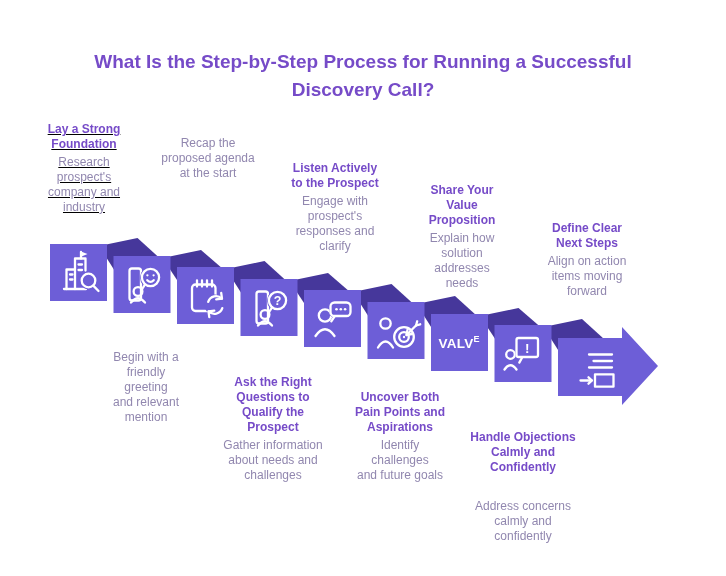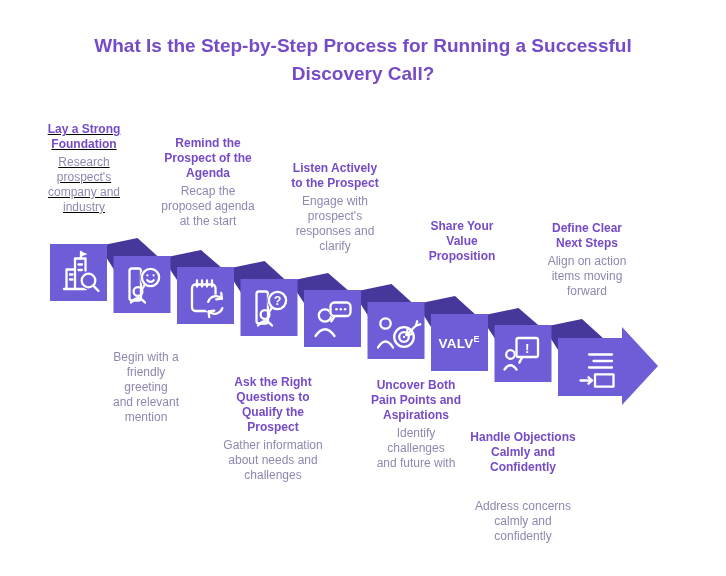--- a/index.html
+++ b/index.html
@@ -1,21 +1,21 @@
 <!DOCTYPE html>
 <html style="--color-accent: #6D5ED7; --color-fold: #46379B; --color-heading: #764BC8; --color-body: #9187AF;"><head>
 <meta charset="utf-8">
 <style>
   html,body { margin:0; padding:0; }
   body {
     width:726px; height:576px; background:#ffffff; position:relative; overflow:hidden;
     font-family:"Liberation Sans", sans-serif;
   }
   .page-title {
-    position:absolute; left:63px; top:32px; width:600px; text-align:center;
+    position:absolute; left:63px; top:48px; width:600px; text-align:center;
     font-size:19px; font-weight:700; line-height:1.45;
     color:var(--color-heading,#764BC8); white-space:pre-line;
   }
   .step-label { position:absolute; text-align:center; }
   .step-label .t {
     font-size:12px; font-weight:700; line-height:1.26; margin:0 0 3px 0;
     color:var(--color-heading,#764BC8); white-space:pre-line;
   }
   .step-label .d {
     font-size:12px; line-height:1.24; color:var(--color-body,#9187AF); white-space:pre-line;
@@ -39,39 +39,39 @@
 
   <div class="step-label" style="left:40px; top:122px; width:88px;text-decoration:underline;">
     <div class="t">Lay a Strong
 Foundation</div>
     <div class="d">Research
 prospect's
 company and
 industry</div>
   </div>
   <div class="step-label" style="left:161px; top:136px; width:94px;">
-    <div class="t">Remind the
-Prospect of the
-Agenda</div>
     <div class="d">Recap the
 proposed agenda
 at the start</div>
   </div>
   <div class="step-label" style="left:286px; top:161px; width:98px;">
     <div class="t">Listen Actively
 to the Prospect</div>
     <div class="d">Engage with
 prospect's
 responses and
 clarify</div>
   </div>
-  <div class="step-label" style="left:412px; top:183px; width:100px;margin-top:36px;">
+  <div class="step-label" style="left:412px; top:183px; width:100px;">
     <div class="t">Share Your
 Value
 Proposition</div>
+    <div class="d">Explain how
+solution addresses
+needs</div>
   </div>
   <div class="step-label" style="left:545px; top:221px; width:84px;">
     <div class="t">Define Clear
 Next Steps</div>
     <div class="d">Align on action
 items moving
 forward</div>
   </div>
 
   <div class="step-label" style="left:104px; top:350px; width:84px;">
@@ -82,26 +82,26 @@
   </div>
   <div class="step-label" style="left:223px; top:375px; width:100px;">
     <div class="t">Ask the Right
 Questions to
 Qualify the
 Prospect</div>
     <div class="d">Gather information
 about needs and
 challenges</div>
   </div>
-  <div class="step-label" style="left:351px; top:378px; width:98px;margin-left:16px;">
+  <div class="step-label" style="left:351px; top:390px; width:98px;">
     <div class="t">Uncover Both
 Pain Points and
 Aspirations</div>
     <div class="d">Identify challenges
-and future with</div>
+and future goals</div>
   </div>
   <div class="step-label gap" style="left:464px; top:430px; width:118px;">
     <div class="t">Handle Objections
 Calmly and
 Confidently</div>
     <div class="d">Address concerns
 calmly and
 confidently</div>
   </div>
 

